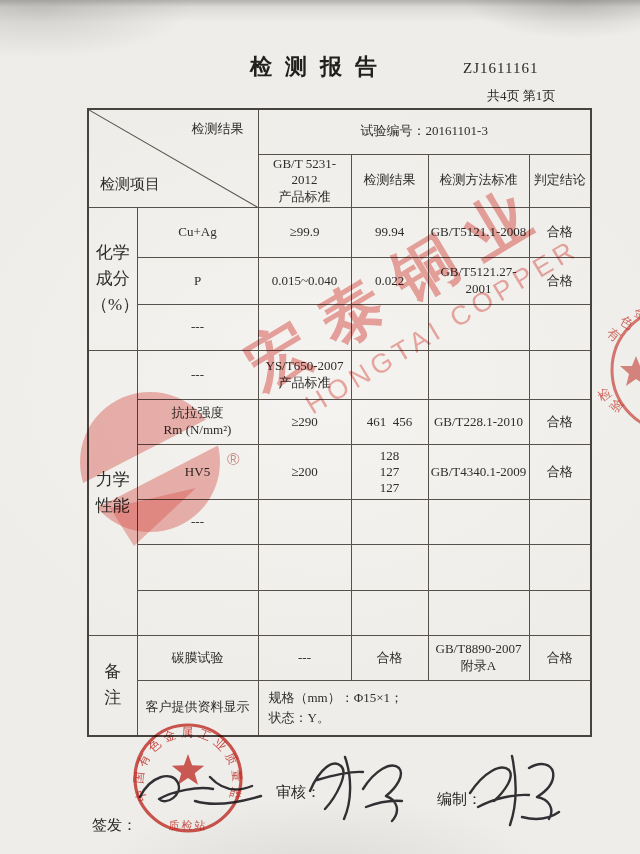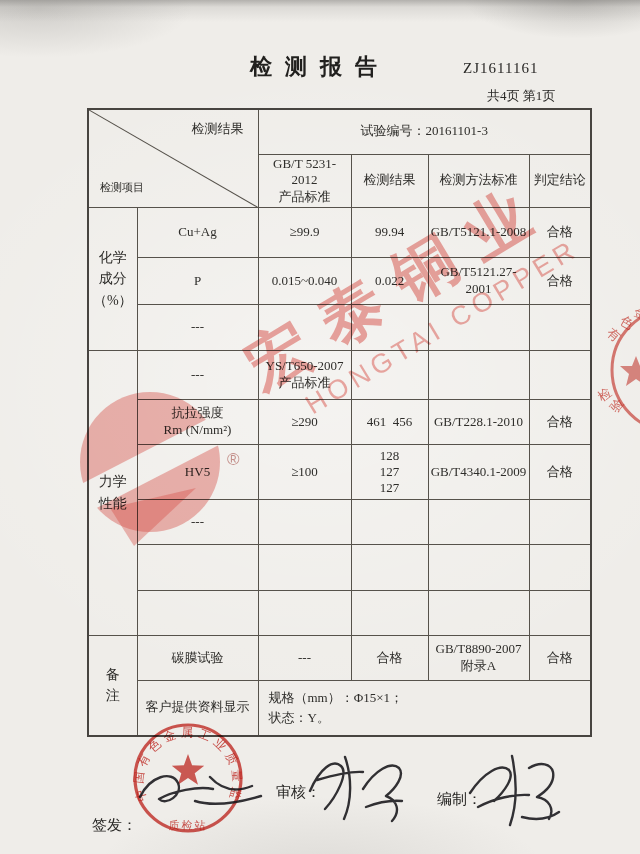--- a/index.html
+++ b/index.html
@@ -39,24 +39,24 @@
   table.report{border:2px solid #474440;}
   tr.hr1{height:45px;} tr.hr2{height:47px;}
   tr.r1{height:50px;} tr.r2{height:47px;} tr.r3{height:46px;}
   tr.r4{height:49px;} tr.r5{height:45px;} tr.r6{height:55px;}
   tr.r7{height:45px;} tr.r8{height:46px;} tr.r9{height:45px;}
   tr.r10{height:45px;} tr.r11{height:55px;}
   td.sep{border-top:2px solid #474440;}
   .corner{position:relative;padding:0;}
   .corner svg{position:absolute;left:0;top:0;width:100%;height:100%;}
   .corner .c-top{position:absolute;right:14px;top:11px;font-size:13px;}
-  .corner .c-bottom{position:absolute;left:11px;bottom:13px;font-size:11px;}
+  .corner .c-bottom{position:absolute;left:11px;bottom:13px;font-size:15px;}
   .two-line span{display:block;}
   td.small{font-size:12.5px;}
-  .grp span{display:block;line-height:1.55;font-size:14px;}
+  .grp span{display:block;line-height:1.55;font-size:17px;}
   .info-cell{text-align:left !important;padding-left:10px !important;}
   .info-cell span{display:block;line-height:1.5;}
   .wide-gap{white-space:pre;}
   .tri span{display:block;line-height:1.25;}
 
   
   .watermark{
     position:absolute;left:205px;top:248px;width:420px;height:134px;
     transform:rotate(-31deg);text-align:center;
     mix-blend-mode:multiply;pointer-events:none;
@@ -171,21 +171,21 @@
         <span>抗拉强度</span>
         <span>Rm (N/mm²)</span>
       </td>
       <td>≥290</td>
       <td class="wide-gap">461  456</td>
       <td class="small">GB/T228.1-2010</td>
       <td>合格</td>
     </tr>
     <tr class="r6">
       <td>HV5</td>
-      <td>≥100</td>
+      <td>≥200</td>
       <td class="tri">
         <span>128</span>
         <span>127</span>
         <span>127</span>
       </td>
       <td class="small">GB/T4340.1-2009</td>
       <td>合格</td>
     </tr>
     <tr class="r7">
       <td>---</td>

